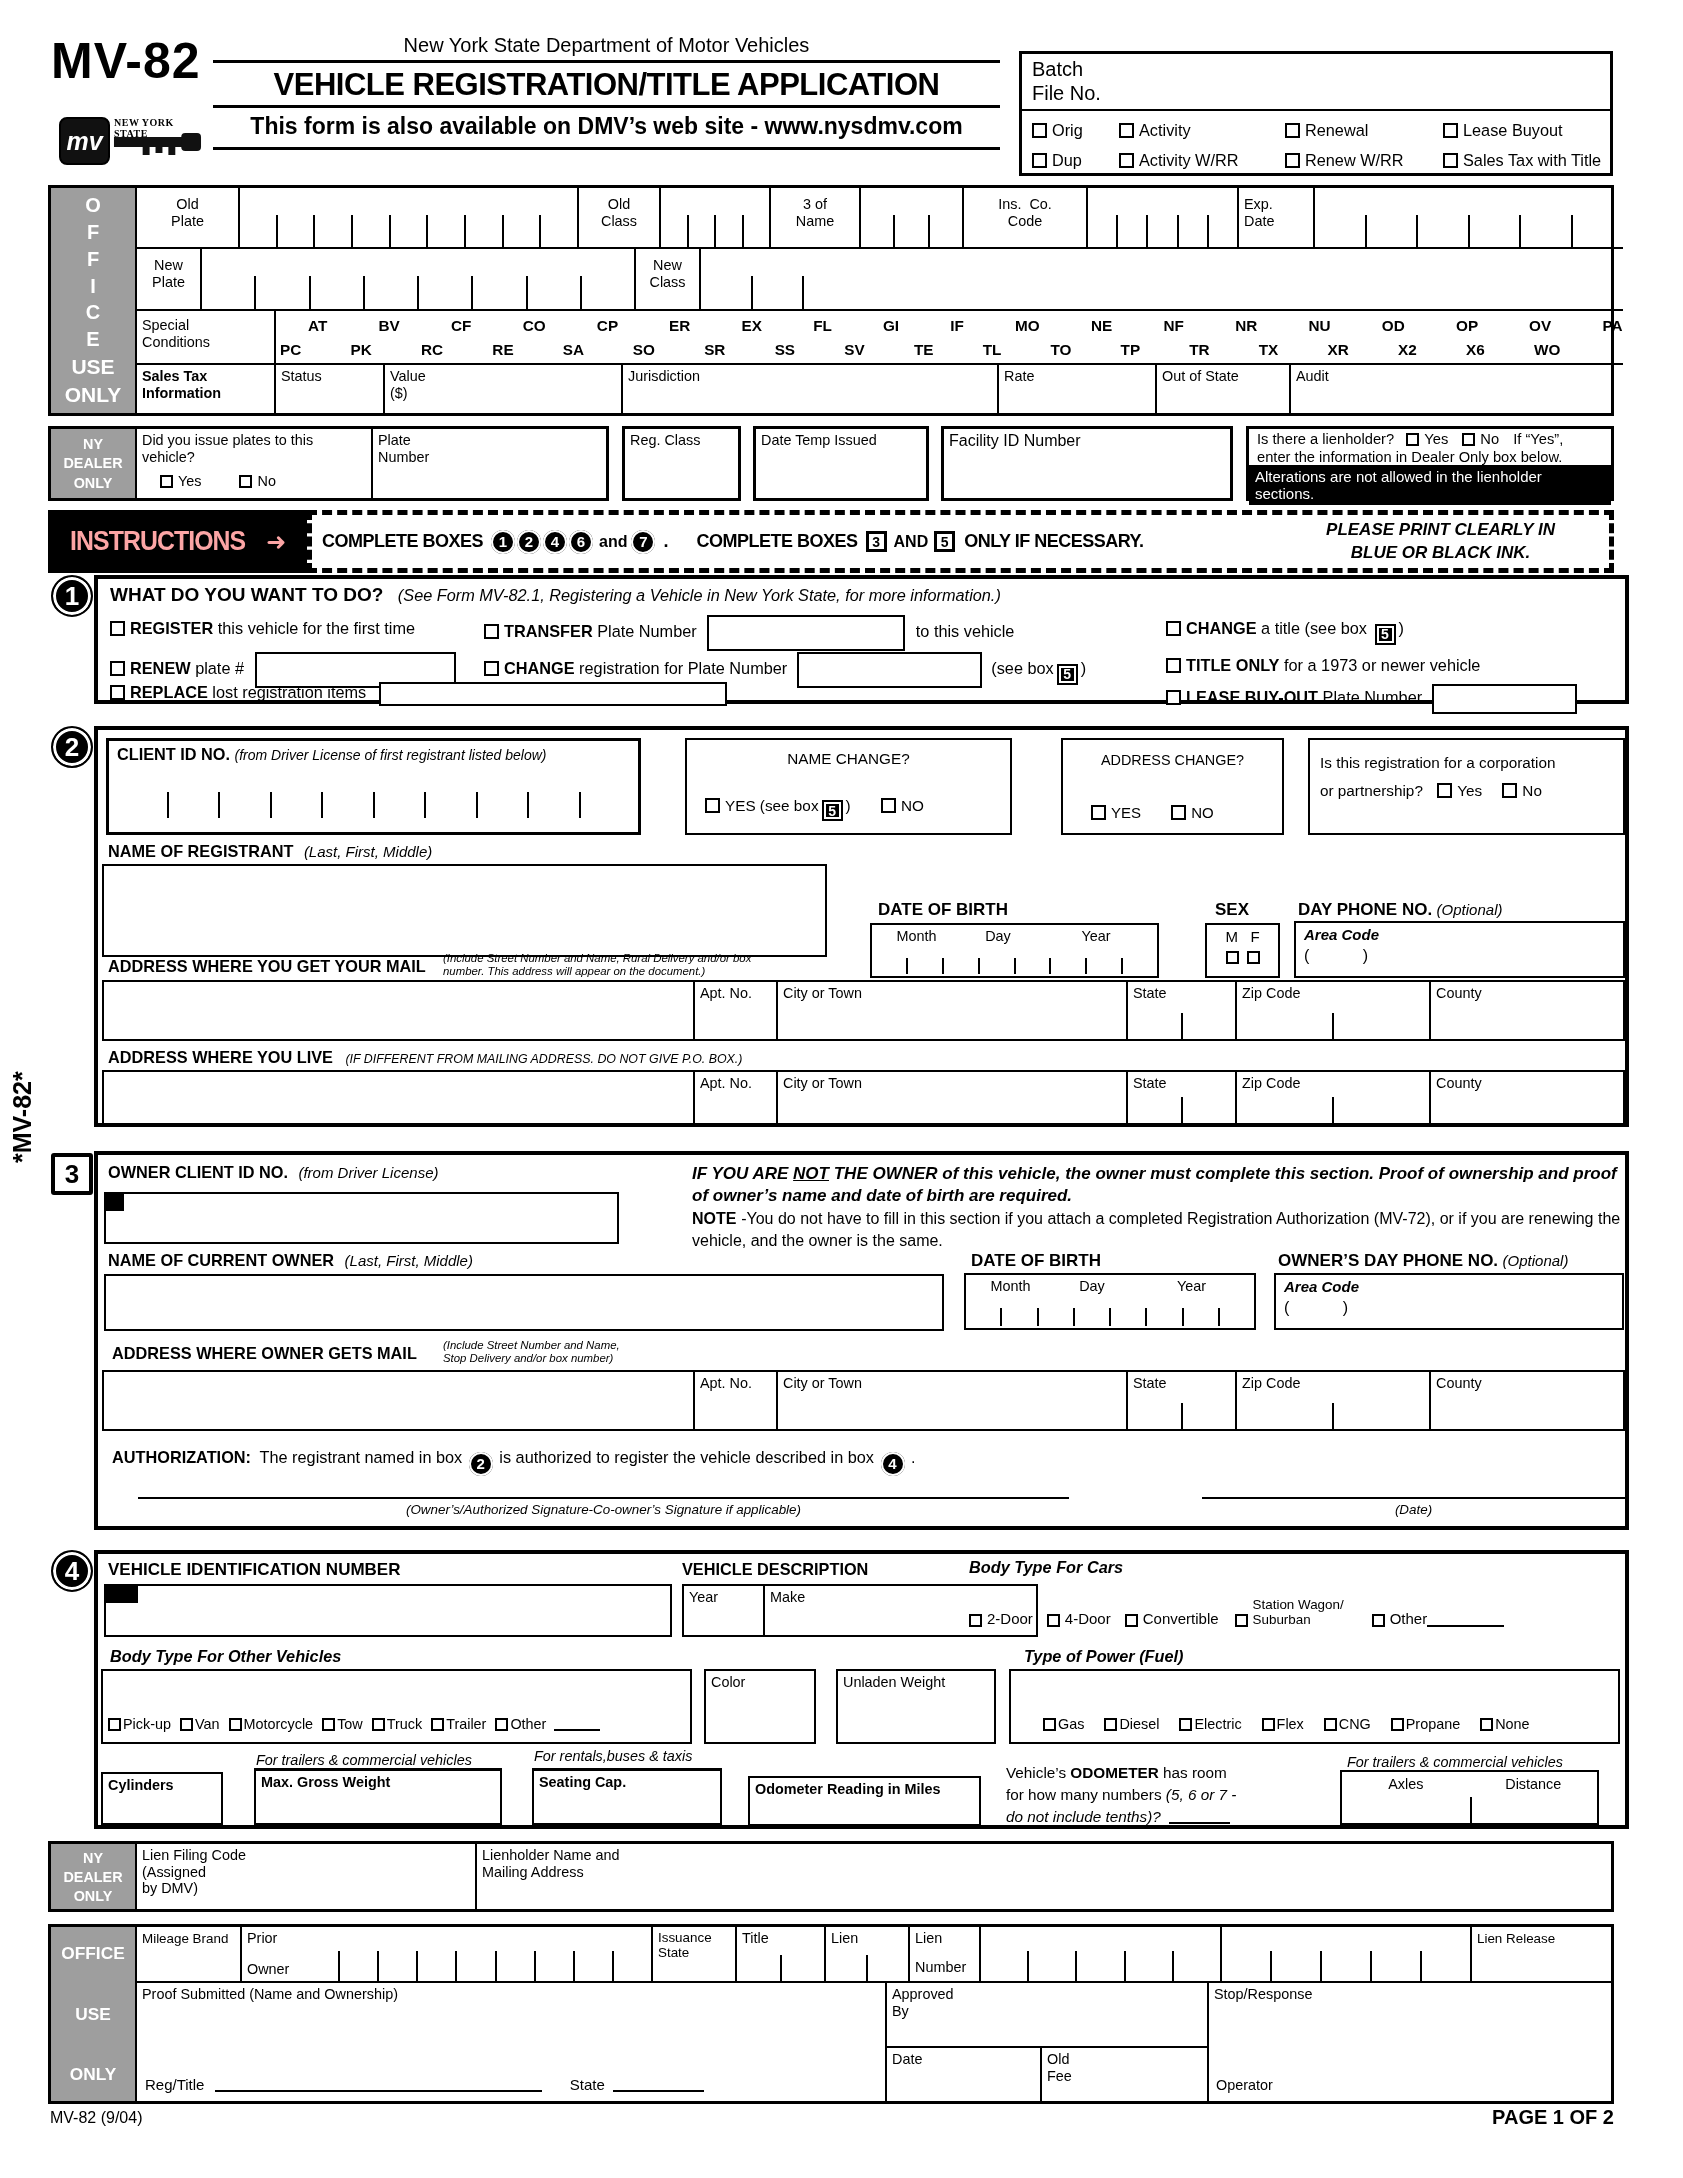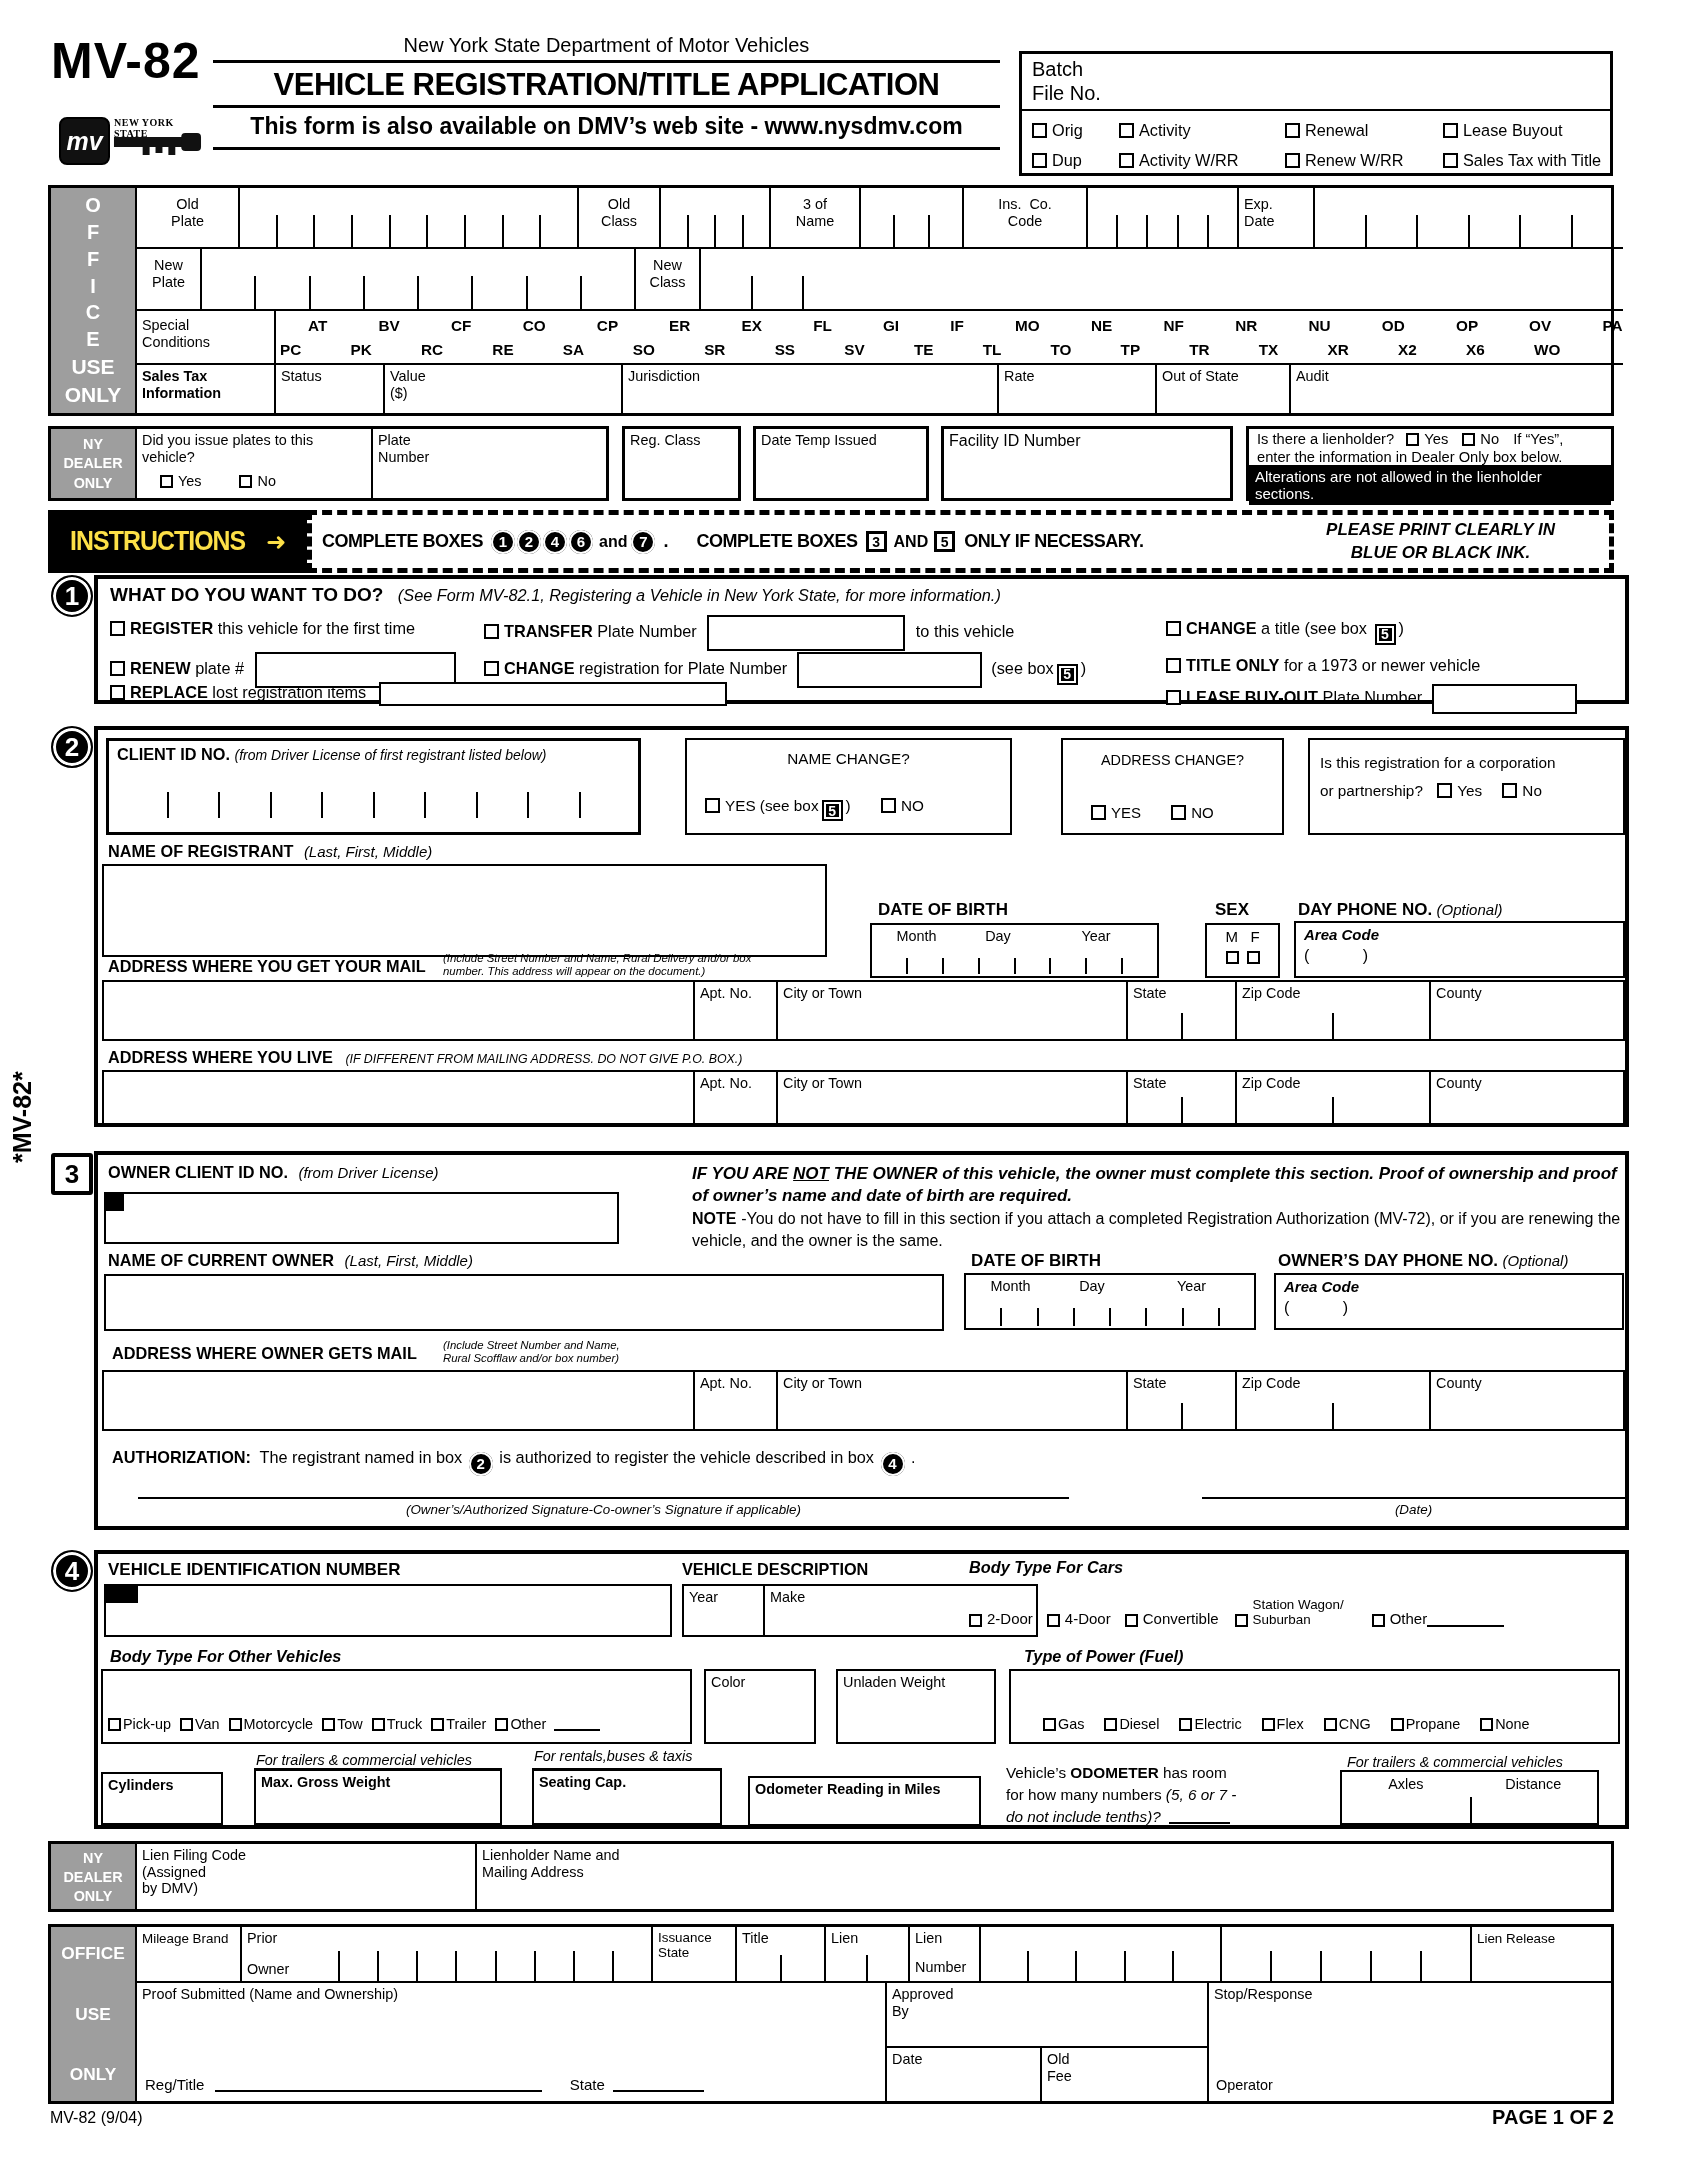--- a/index.html
+++ b/index.html
@@ -231,21 +231,21 @@
         <span class="cb" style="width:13px;height:13px;margin-left:8px"></span><span>Yes</span>
         <span class="cb" style="width:13px;height:13px;margin-left:10px"></span><span>No</span>
         <span style="margin-left:10px">If “Yes”,</span>
       </div>
       <div style="font-size:14.7px;padding:0 8px">enter the information in Dealer Only box below.</div>
       <div style="margin-top:auto;background:#000;color:#fff;font-size:15px;padding:3px 6px">Alterations are not allowed in the lienholder sections.</div>
     </div>
   </div>
 
   <div class="abs row" style="left:48px;top:510px;width:1566px;height:63px">
-    <div style="width:259px;background:#000;color:#fde047;display:flex;align-items:center;justify-content:center;font-weight:bold;font-size:27px;letter-spacing:-1px">
+    <div style="width:259px;background:#000;color:#fca5a5;display:flex;align-items:center;justify-content:center;font-weight:bold;font-size:27px;letter-spacing:-1px">
       <span class="cond">INSTRUCTIONS</span>
       <span style="margin-left:6px;font-size:24px">➜</span>
     </div>
     <div style="flex:1;border:5px dashed #000;display:flex;align-items:center;padding:0 10px">
       <span class="b" style="font-size:18px;letter-spacing:-0.5px">COMPLETE BOXES</span>
       <span class="mb" style="margin-left:8px">1</span>
       <span class="mb" style="margin-left:0">2</span>
       <span class="mb" style="margin-left:0">4</span>
       <span class="mb" style="margin-left:0">6</span>
       <span class="b" style="font-size:16px;margin-left:4px">and</span>
@@ -483,21 +483,21 @@
       <span class="i" style="font-size:15px">(Optional)</span>
     </div>
     <div class="abs" style="left:1176px;top:118px;width:350px;height:57px;border:2px solid #000;padding:3px 8px">
       <div class="b i" style="font-size:15px">Area Code</div>
       <div class="pre" style="font-size:16px;margin-top:4px">(            )</div>
     </div>
 
     <div class="abs b" style="left:14px;top:189px;font-size:16.3px;white-space:nowrap">ADDRESS WHERE OWNER GETS MAIL</div>
     <div class="abs i" style="left:345px;top:184px;font-size:11.4px;line-height:1.15">
       <div>(Include Street Number and Name,</div>
-        <div>Rural Scofflaw and/or box number)</div>
+        <div>Stop Delivery and/or box number)</div>
     </div>
     <div class="abs row" style="left:4px;top:215px;width:1523px;height:61px;border:2.5px solid #000">
       <div style="flex:1"></div>
       <div class="lab" style="width:83px;border-left:2px solid #000"><span>Apt. No.</span></div>
       <div class="lab" style="width:350px;border-left:2px solid #000"><span>City or Town</span></div>
       <div class="lab" style="width:109px;border-left:2px solid #000;position:relative"><span>State</span><div class="comb ov">
             <span class="tick"></span>
             <span class="tick"></span>
           </div></div>
       <div class="lab" style="width:194px;border-left:2px solid #000;position:relative"><span>Zip Code</span><div class="comb ov">

